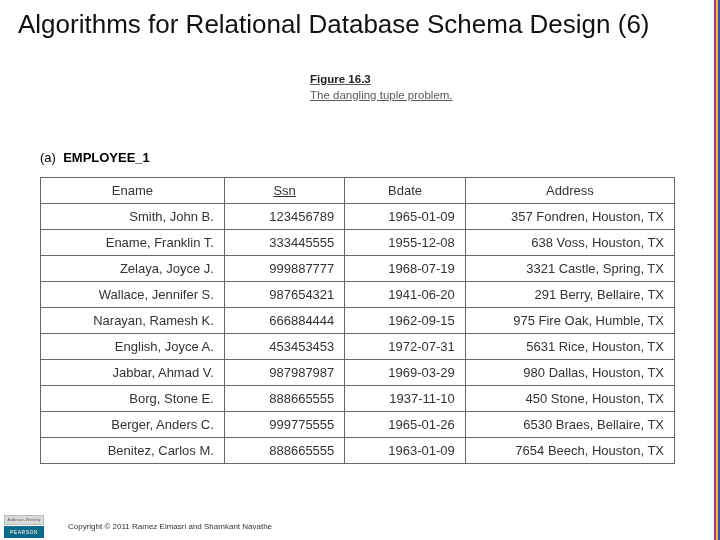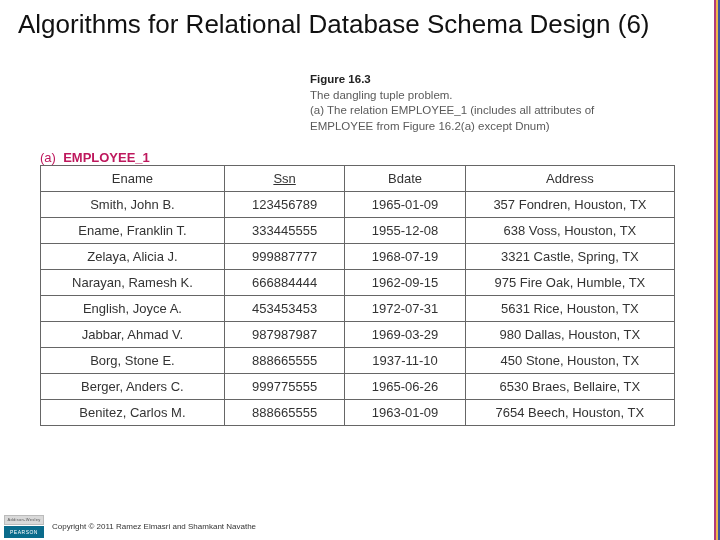--- a/index.html
+++ b/index.html
@@ -30,62 +30,63 @@
     font-weight: 400;
   }
   .figcap {
     position: absolute;
     left: 310px;
     top: 72px;
     font-size: 11.5px;
     color: #5a5a5a;
     line-height: 1.35;
     width: 340px;
+    text-decoration: underline;
   }
   .figcap .hdr { color: #222; font-weight: 700; }
   .table-wrap {
     position: absolute;
     left: 40px;
     top: 150px;
     width: 635px;
   }
   .tbl-label {
     font-size: 13px;
-    color: #be185d;
-    margin-bottom: 0;
+    color: #000000;
+    margin-bottom: 12px;
   }
   .tbl-label b { font-weight: 700; }
   table {
     border-collapse: collapse;
     width: 100%;
     font-size: 13px;
     color: #333;
   }
   th, td {
     border: 1px solid #666;
     padding: 5px 10px;
-    text-align: center;
+    text-align: right;
     font-weight: 400;
   }
   th {
     text-align: center;
     color: #333;
   }
   col.c1 { width: 29%; }
   col.c2 { width: 19%; }
   col.c3 { width: 19%; }
   col.c4 { width: 33%; }
   .ul { text-decoration: underline; }
   .footer {
     position: absolute;
     left: 0; right: 6px; bottom: 0;
     height: 28px;
     display: flex;
     align-items: center;
-    gap: 8px;
+    gap: 24px;
     padding-left: 4px;
     font-size: 8px;
     color: #333;
   }
   .badges {
     width: 40px;
     display: flex;
     flex-direction: column;
     gap: 1px;
   }
@@ -117,21 +118,20 @@
   <span class="e1"></span>
     <span class="e2"></span>
     <span class="e3"></span>
 </div>
 
 <div class="title">Algorithms for Relational Database Schema Design (6)</div>
 
 <div class="figcap">
   <span class="hdr">Figure 16.3</span><br>
   <span>The dangling tuple problem.</span><br>
-  <span>(a) The relation EMPLOYEE_1 (includes all attributes of EMPLOYEE from Figure 16.2(a) except Dnum)</span>
 </div>
 
 <div class="table-wrap">
   <div class="tbl-label">
     <span>(a)</span>&nbsp;&nbsp;<b>EMPLOYEE_1</b>
   </div>
   <table>
     <colgroup>
         <col class="c1">
         <col class="c2">
@@ -153,24 +153,30 @@
           <td>1965-01-09</td>
           <td>357 Fondren, Houston, TX</td>
         </tr>
         <tr>
           <td>Ename, Franklin T.</td>
           <td>333445555</td>
           <td>1955-12-08</td>
           <td>638 Voss, Houston, TX</td>
         </tr>
         <tr>
-          <td>Zelaya, Alicia J.</td>
+          <td>Zelaya, Joyce J.</td>
           <td>999887777</td>
           <td>1968-07-19</td>
           <td>3321 Castle, Spring, TX</td>
+        </tr>
+        <tr>
+          <td>Wallace, Jennifer S.</td>
+          <td>987654321</td>
+          <td>1941-06-20</td>
+          <td>291 Berry, Bellaire, TX</td>
         </tr>
         <tr>
           <td>Narayan, Ramesh K.</td>
           <td>666884444</td>
           <td>1962-09-15</td>
           <td>975 Fire Oak, Humble, TX</td>
         </tr>
         <tr>
           <td>English, Joyce A.</td>
           <td>453453453</td>
@@ -185,21 +191,21 @@
         </tr>
         <tr>
           <td>Borg, Stone E.</td>
           <td>888665555</td>
           <td>1937-11-10</td>
           <td>450 Stone, Houston, TX</td>
         </tr>
         <tr>
           <td>Berger, Anders C.</td>
           <td>999775555</td>
-          <td>1965-06-26</td>
+          <td>1965-01-26</td>
           <td>6530 Braes, Bellaire, TX</td>
         </tr>
         <tr>
           <td>Benitez, Carlos M.</td>
           <td>888665555</td>
           <td>1963-01-09</td>
           <td>7654 Beech, Houston, TX</td>
         </tr>
       </tbody>
   </table>

